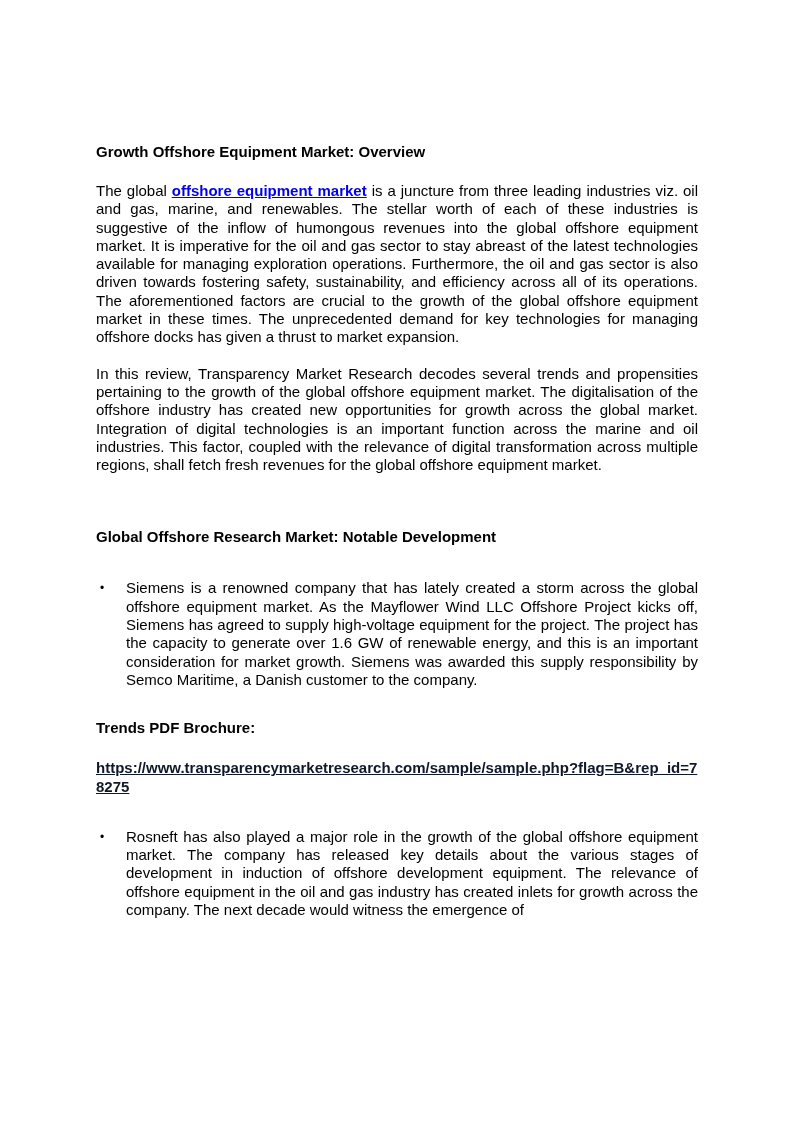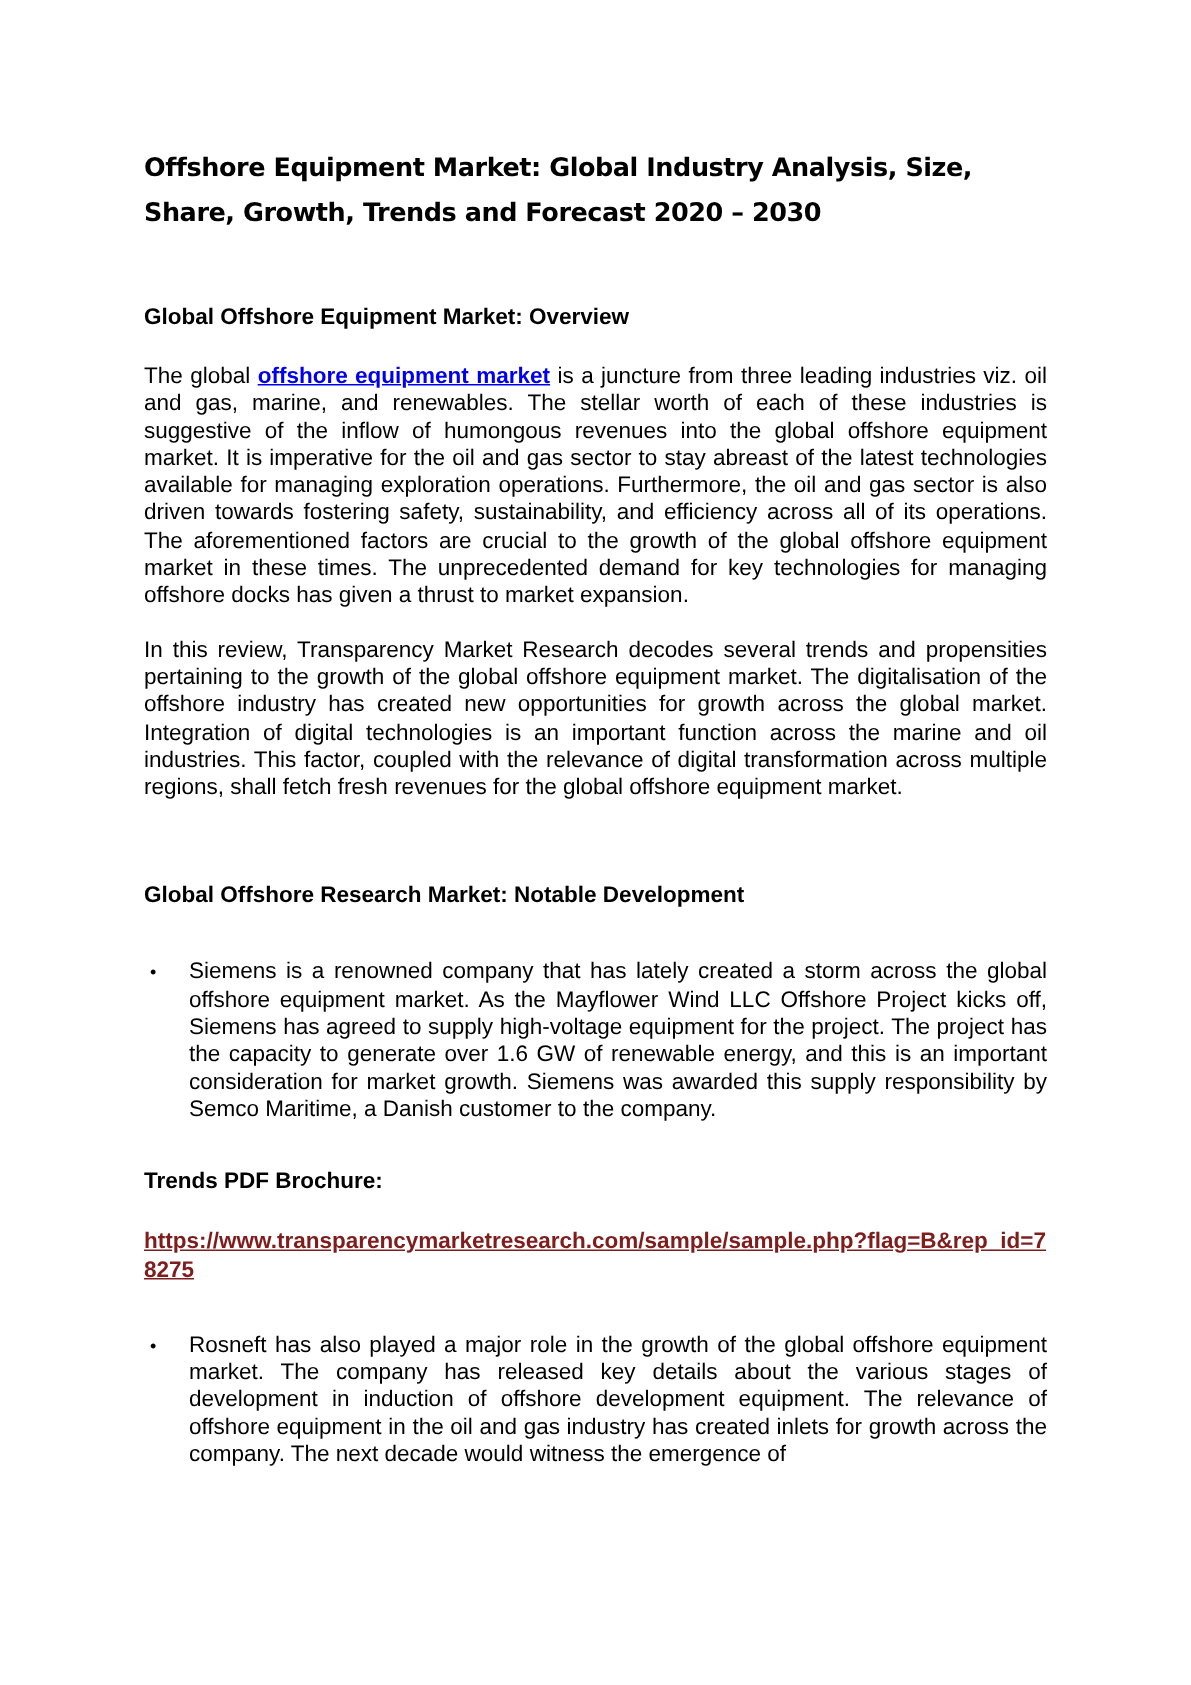--- a/index.html
+++ b/index.html
@@ -4,30 +4,29 @@
 <style>
   html, body { margin: 0; padding: 0; background: #ffffff; }
   body { width: 794px; height: 1123px; position: relative; overflow: hidden; color: #000; }
   .page { position: absolute; left: 96px; top: 97px; width: 602px; }
   .title { font-family: "DejaVu Sans", sans-serif; font-weight: bold; font-size: 17px; line-height: 30px; margin: 0; letter-spacing: -0.3px; }
   .h2 { font-family: "Liberation Sans", sans-serif; font-weight: bold; font-size: 15px; line-height: 18px; margin: 0; }
   .p { font-family: "Liberation Sans", sans-serif; font-size: 15px; line-height: 18.3px; text-align: justify; margin: 0; }
   a.link { color: #0000ee; font-weight: bold; }
   .bullet-item { position: relative; padding-left: 30px; }
   .bullet { position: absolute; left: 4px; top: 0; font-family: "Liberation Sans", sans-serif; font-size: 12px; line-height: 18.3px; }
-  .url { font-family: "Liberation Sans", sans-serif; font-size: 15px; line-height: 18.3px; font-weight: bold; color: #7f1d1d; text-decoration: underline; word-break: break-all; display: block; }
+  .url { font-family: "Liberation Sans", sans-serif; font-size: 15px; line-height: 18.3px; font-weight: bold; color: #0f172a; text-decoration: underline; word-break: break-all; display: block; }
 </style>
 </head>
 <body>
 
 <div class="page">
-  <h1 class="title">Offshore Equipment Market: Global Industry Analysis, Size, Share, Growth, Trends and Forecast 2020 – 2030</h1>
 
   <div style="height:46px"></div>
-  <h2 class="h2">Global Offshore Equipment Market: Overview</h2>
+  <h2 class="h2">Growth Offshore Equipment Market: Overview</h2>
   <div style="height:21px"></div>
 
   <p class="p"><span>The global </span><a class="link" href="#">offshore equipment market</a><span> is a juncture from three leading industries viz. oil and gas, marine, and renewables. The stellar worth of each of these industries is suggestive of the inflow of humongous revenues into the global offshore equipment market. It is imperative for the oil and gas sector to stay abreast of the latest technologies available for managing exploration operations. Furthermore, the oil and gas sector is also driven towards fostering safety, sustainability, and efficiency across all of its operations. The aforementioned factors are crucial to the growth of the global offshore equipment market in these times. The unprecedented demand for key technologies for managing offshore docks has given a thrust to market expansion.</span></p>
 
   <div style="height:18px"></div>
   <p class="p">In this review, Transparency Market Research decodes several trends and propensities pertaining to the growth of the global offshore equipment market. The digitalisation of the offshore industry has created new opportunities for growth across the global market. Integration of digital technologies is an important function across the marine and oil industries. This factor, coupled with the relevance of digital transformation across multiple regions, shall fetch fresh revenues for the global offshore equipment market.</p>
 
   <div style="height:54px"></div>
   <h2 class="h2">Global Offshore Research Market: Notable Development</h2>
   <div style="height:33px"></div>

